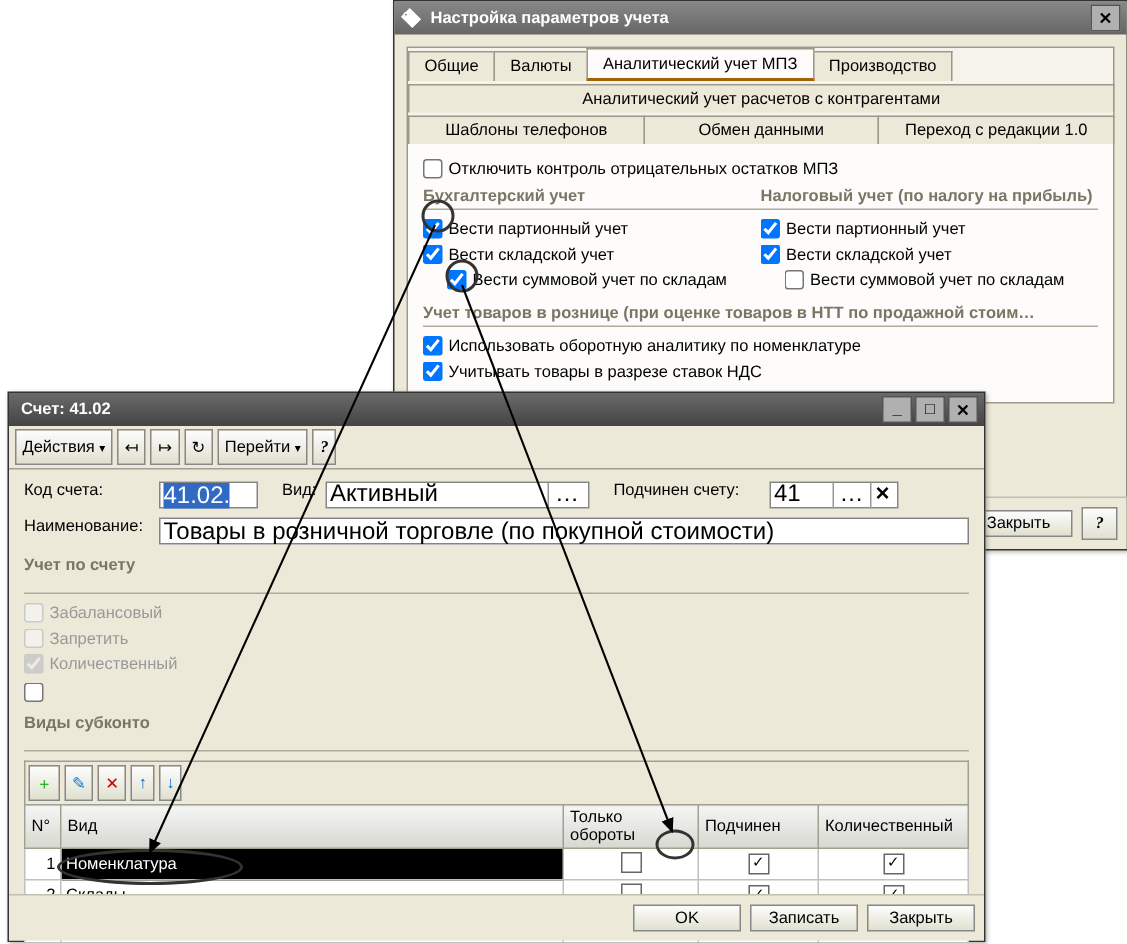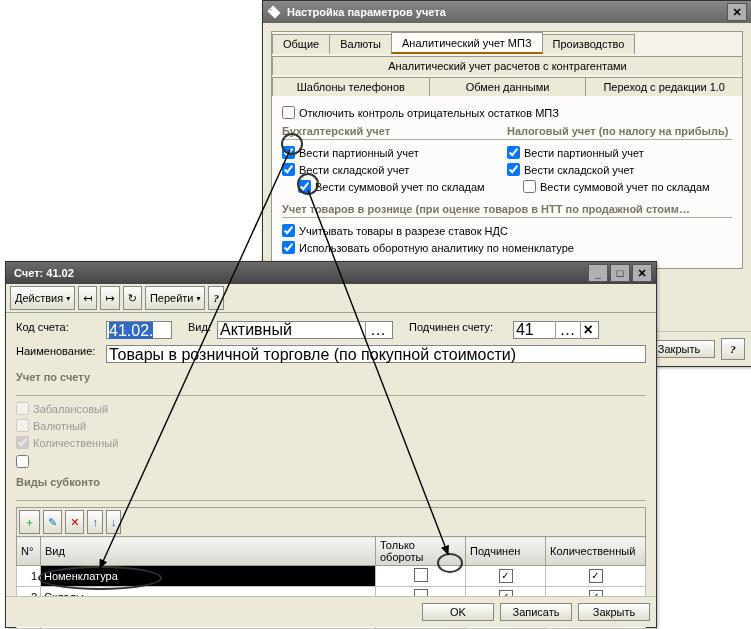--- a/index.html
+++ b/index.html
@@ -113,25 +113,25 @@
             <label class="chk" style="margin-left:16px">
                 <input type="checkbox" style="">
                 <span>Вести суммовой учет по складам</span>
               </label>
           </div>
         </div>
 
         <div class="group-title">Учет товаров в рознице (при оценке товаров в НТТ по продажной стоим…</div>
         <label class="chk">
             <input type="checkbox" checked="" style="">
-            <span>Учитывать товары в разрезе ставок НДС</span>
+            <span>Использовать оборотную аналитику по номенклатуре</span>
           </label>
         <label class="chk">
             <input type="checkbox" checked="" style="">
-            <span>Использовать оборотную аналитику по номенклатуре</span>
+            <span>Учитывать товары в разрезе ставок НДС</span>
           </label>
       </div>
     </div>
   </div>
   <div class="btnrow-bottom">
     <div class="btn">OK</div>
     <div class="btn">Закрыть</div>
     <div class="help-btn">?</div>
   </div>
 </div>
@@ -177,21 +177,21 @@
       <div class="inp" style="flex:1"><span>Товары в розничной торговле (по покупной стоимости)</span></div>
     </div>
 
     <div class="fieldset-title">Учет по счету</div>
     <label class="chk" style="color:#999">
         <input type="checkbox" disabled="" style="">
         <span>Забалансовый</span>
       </label>
     <label class="chk" style="color:#999">
         <input type="checkbox" disabled="" style="">
-        <span>Валютный</span>
+        <span>Запретить</span>
       </label>
     <label class="chk" style="color:#999">
         <input type="checkbox" checked="" disabled="" style="">
         <span>Количественный</span>
       </label>
     <label class="chk" style="margin-top:6px">
         <input type="checkbox" style="">
       </label>
 
     <div class="fieldset-title">Виды субконто</div>

